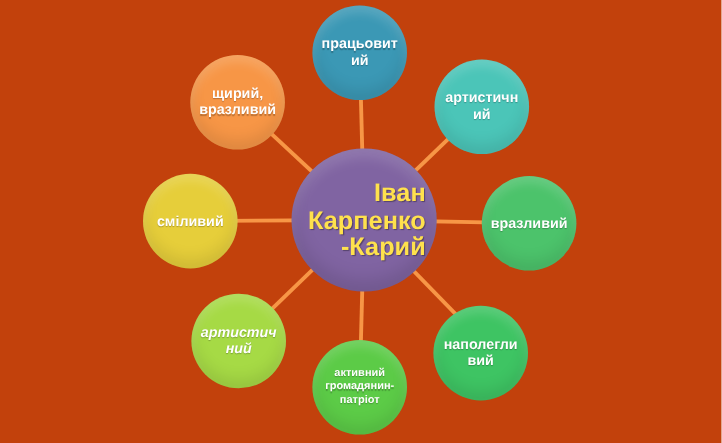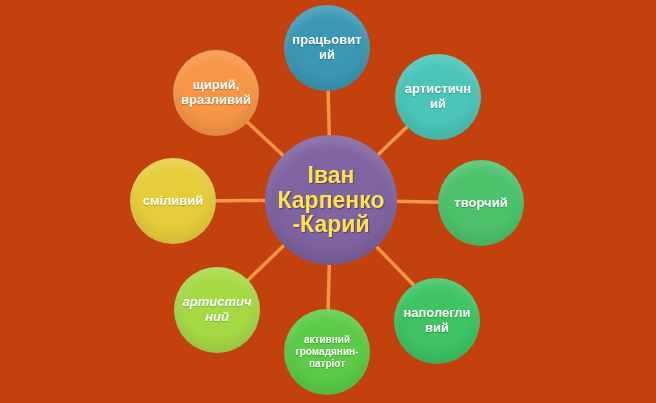--- a/index.html
+++ b/index.html
@@ -99,21 +99,21 @@
 
   <div class="node n0" style="background: rgb(59, 152, 181);">
     <span class="label">працьовитий</span>
   </div>
 
   <div class="node n1" style="background: rgb(75, 197, 184);">
     <span class="label">артистичний</span>
   </div>
 
   <div class="node n2" style="background: rgb(76, 195, 107);">
-    <span class="label">творчий</span>
+    <span class="label">вразливий</span>
   </div>
 
   <div class="node n3" style="background: rgb(62, 196, 99);">
     <span class="label">наполегливий</span>
   </div>
 
   <div class="node n4 small-text" style="background: rgb(92, 203, 71);">
     <span class="label">активний громадянин-патріот</span>
   </div>
 
@@ -123,16 +123,16 @@
 
   <div class="node n6" style="background: rgb(230, 206, 58);">
     <span class="label">сміливий</span>
   </div>
 
   <div class="node n7" style="background: rgb(247, 150, 70);">
     <span class="label">щирий, вразливий</span>
   </div>
 
   <div class="center-node" style="background: rgb(128, 100, 162);">
-    <span class="label" style="color: rgb(255, 225, 77);">Іван Карпенко-Карий</span>
+    <span class="label" style="color: rgb(255, 225, 77); text-align: right;">Іван Карпенко-Карий</span>
   </div>
 
 </div>
 
 </body></html>

